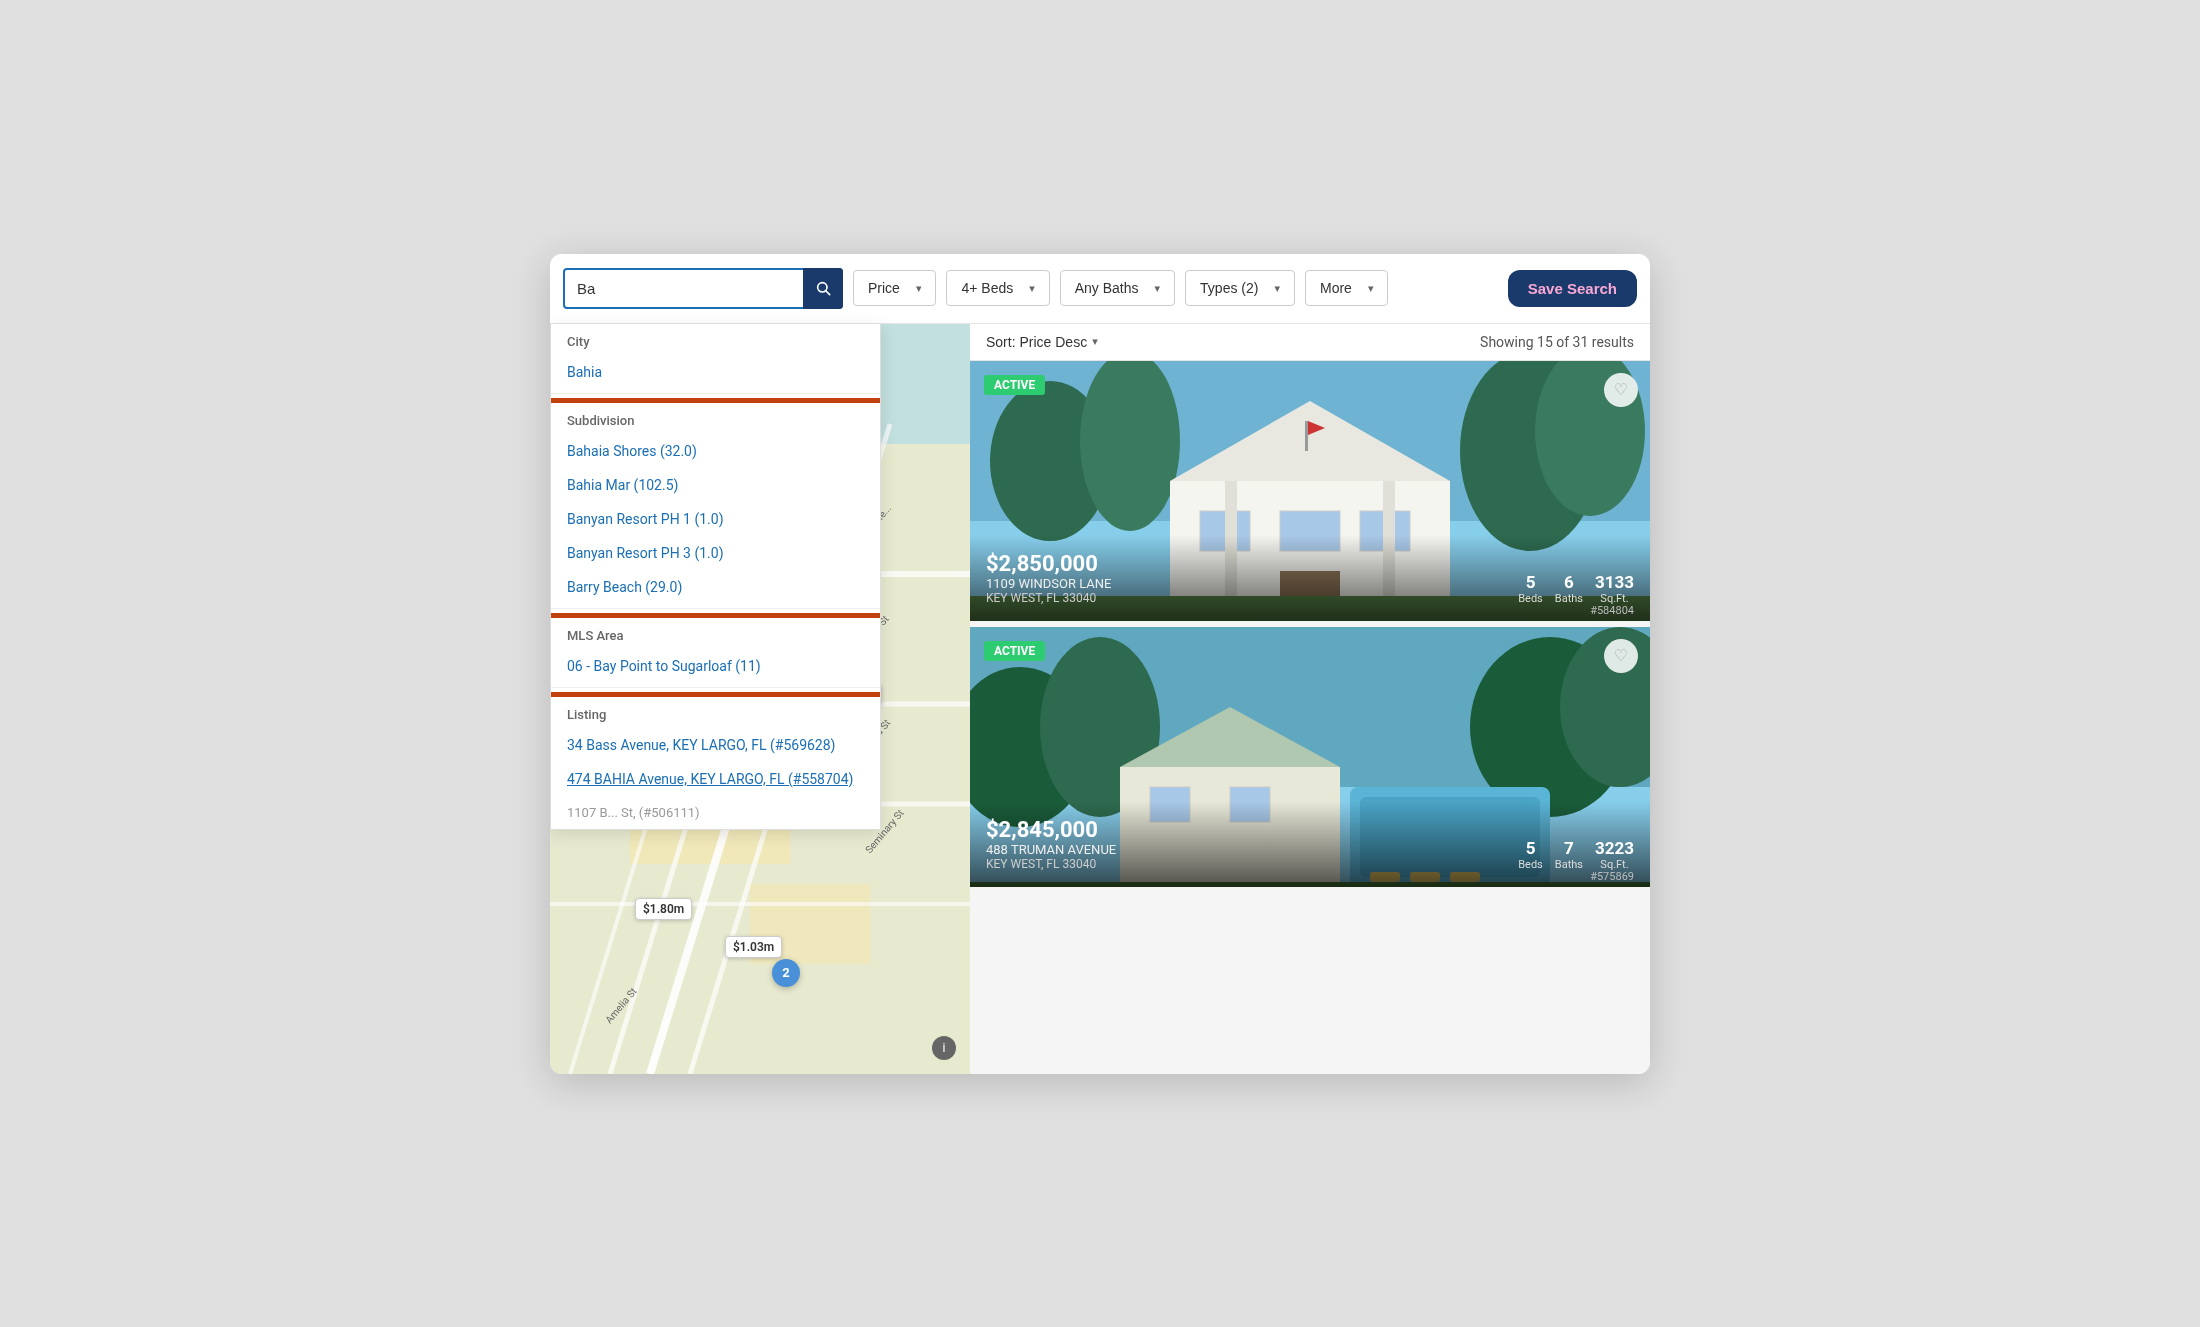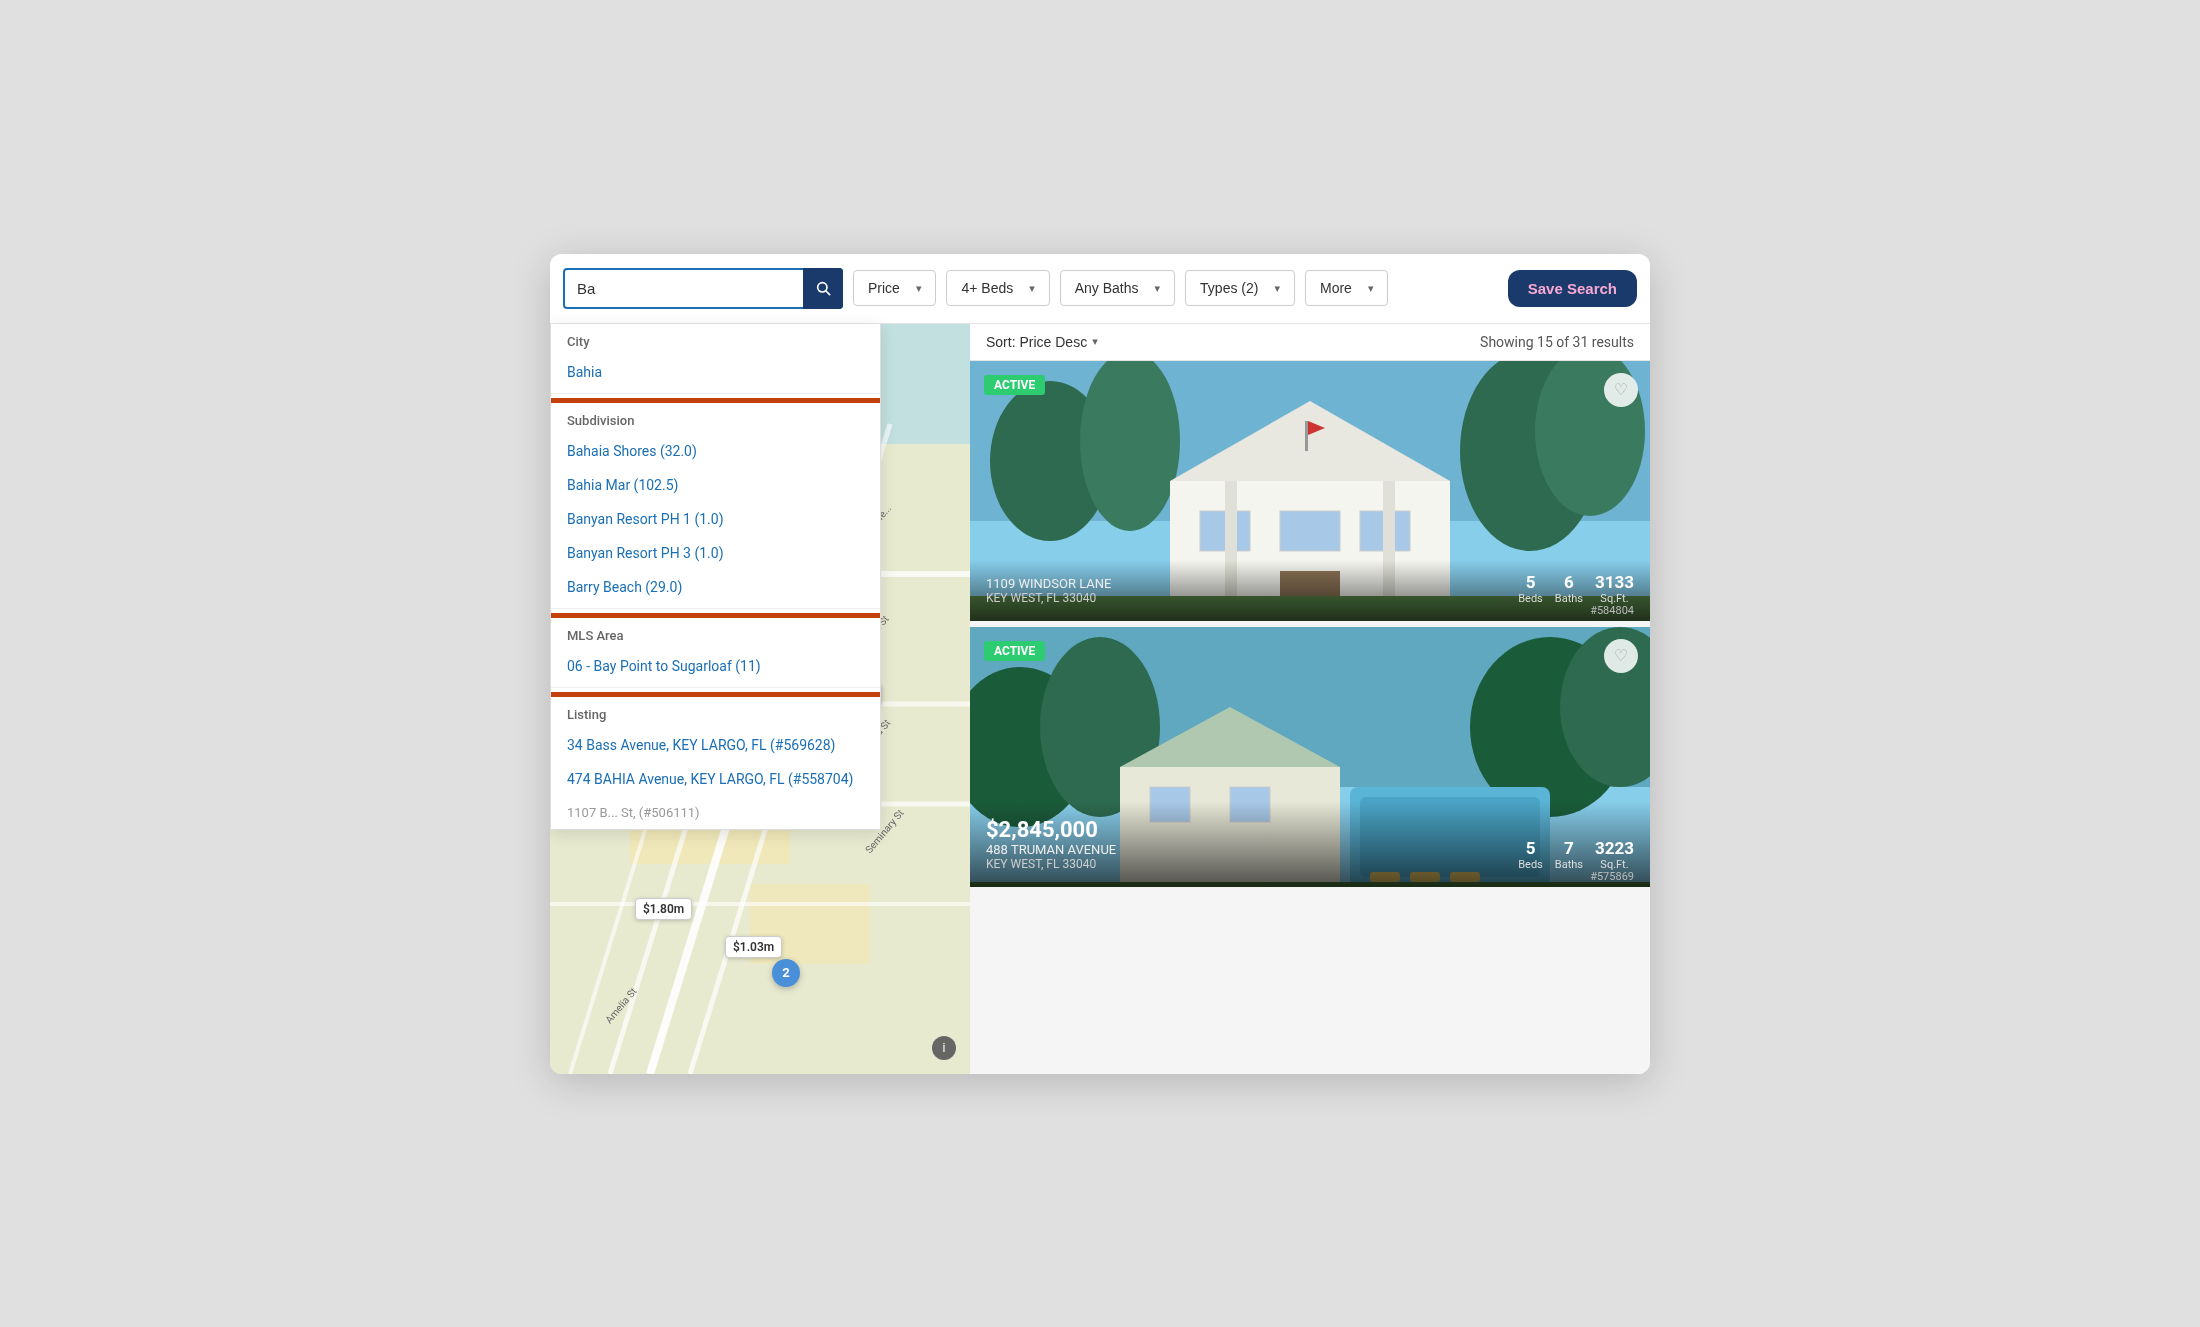--- a/index.html
+++ b/index.html
@@ -105,21 +105,21 @@
       border-top: 5px solid #c2410c;
     }
     .ac-section-header:first-child { border-top: none; }
     .ac-item {
       padding: 9px 16px;
       font-size: 14px;
       color: #1a6fb5;
       cursor: pointer;
       display: block;
     }
-    .ac-item.underline { }
+    .ac-item.underline { text-decoration: underline; }
     .ac-separator { height: 1px; background: #eee; margin: 4px 0; }
 
     
     .tooltip-bubble {
       position: absolute;
       top: 90px;
       left: 270px;
       background: #f0e040;
       color: #333;
       font-size: 18px;
@@ -464,20 +464,21 @@
 
               <rect x="0" y="235" width="680" height="25" fill="#5a8a4a"></rect>
 
               <rect x="335" y="60" width="3" height="30" fill="#999"></rect>
               <polygon points="338,60 355,67 338,74" fill="#cc3333"></polygon>
             </svg>
           </div>
           <div class="active-badge">ACTIVE</div>
           <button class="heart-btn">♡</button>
           <div class="listing-overlay">
+            <div class="listing-price">$2,850,000</div>
             <div class="listing-address">1109 WINDSOR LANE</div>
             <div class="listing-city">KEY WEST, FL 33040</div>
           </div>
           <div class="listing-stats">
             <div class="listing-stat">
               <div class="listing-stat-value">5</div>
               <div class="listing-stat-label">Beds</div>
             </div>
             <div class="listing-stat">
               <div class="listing-stat-value">6</div>

